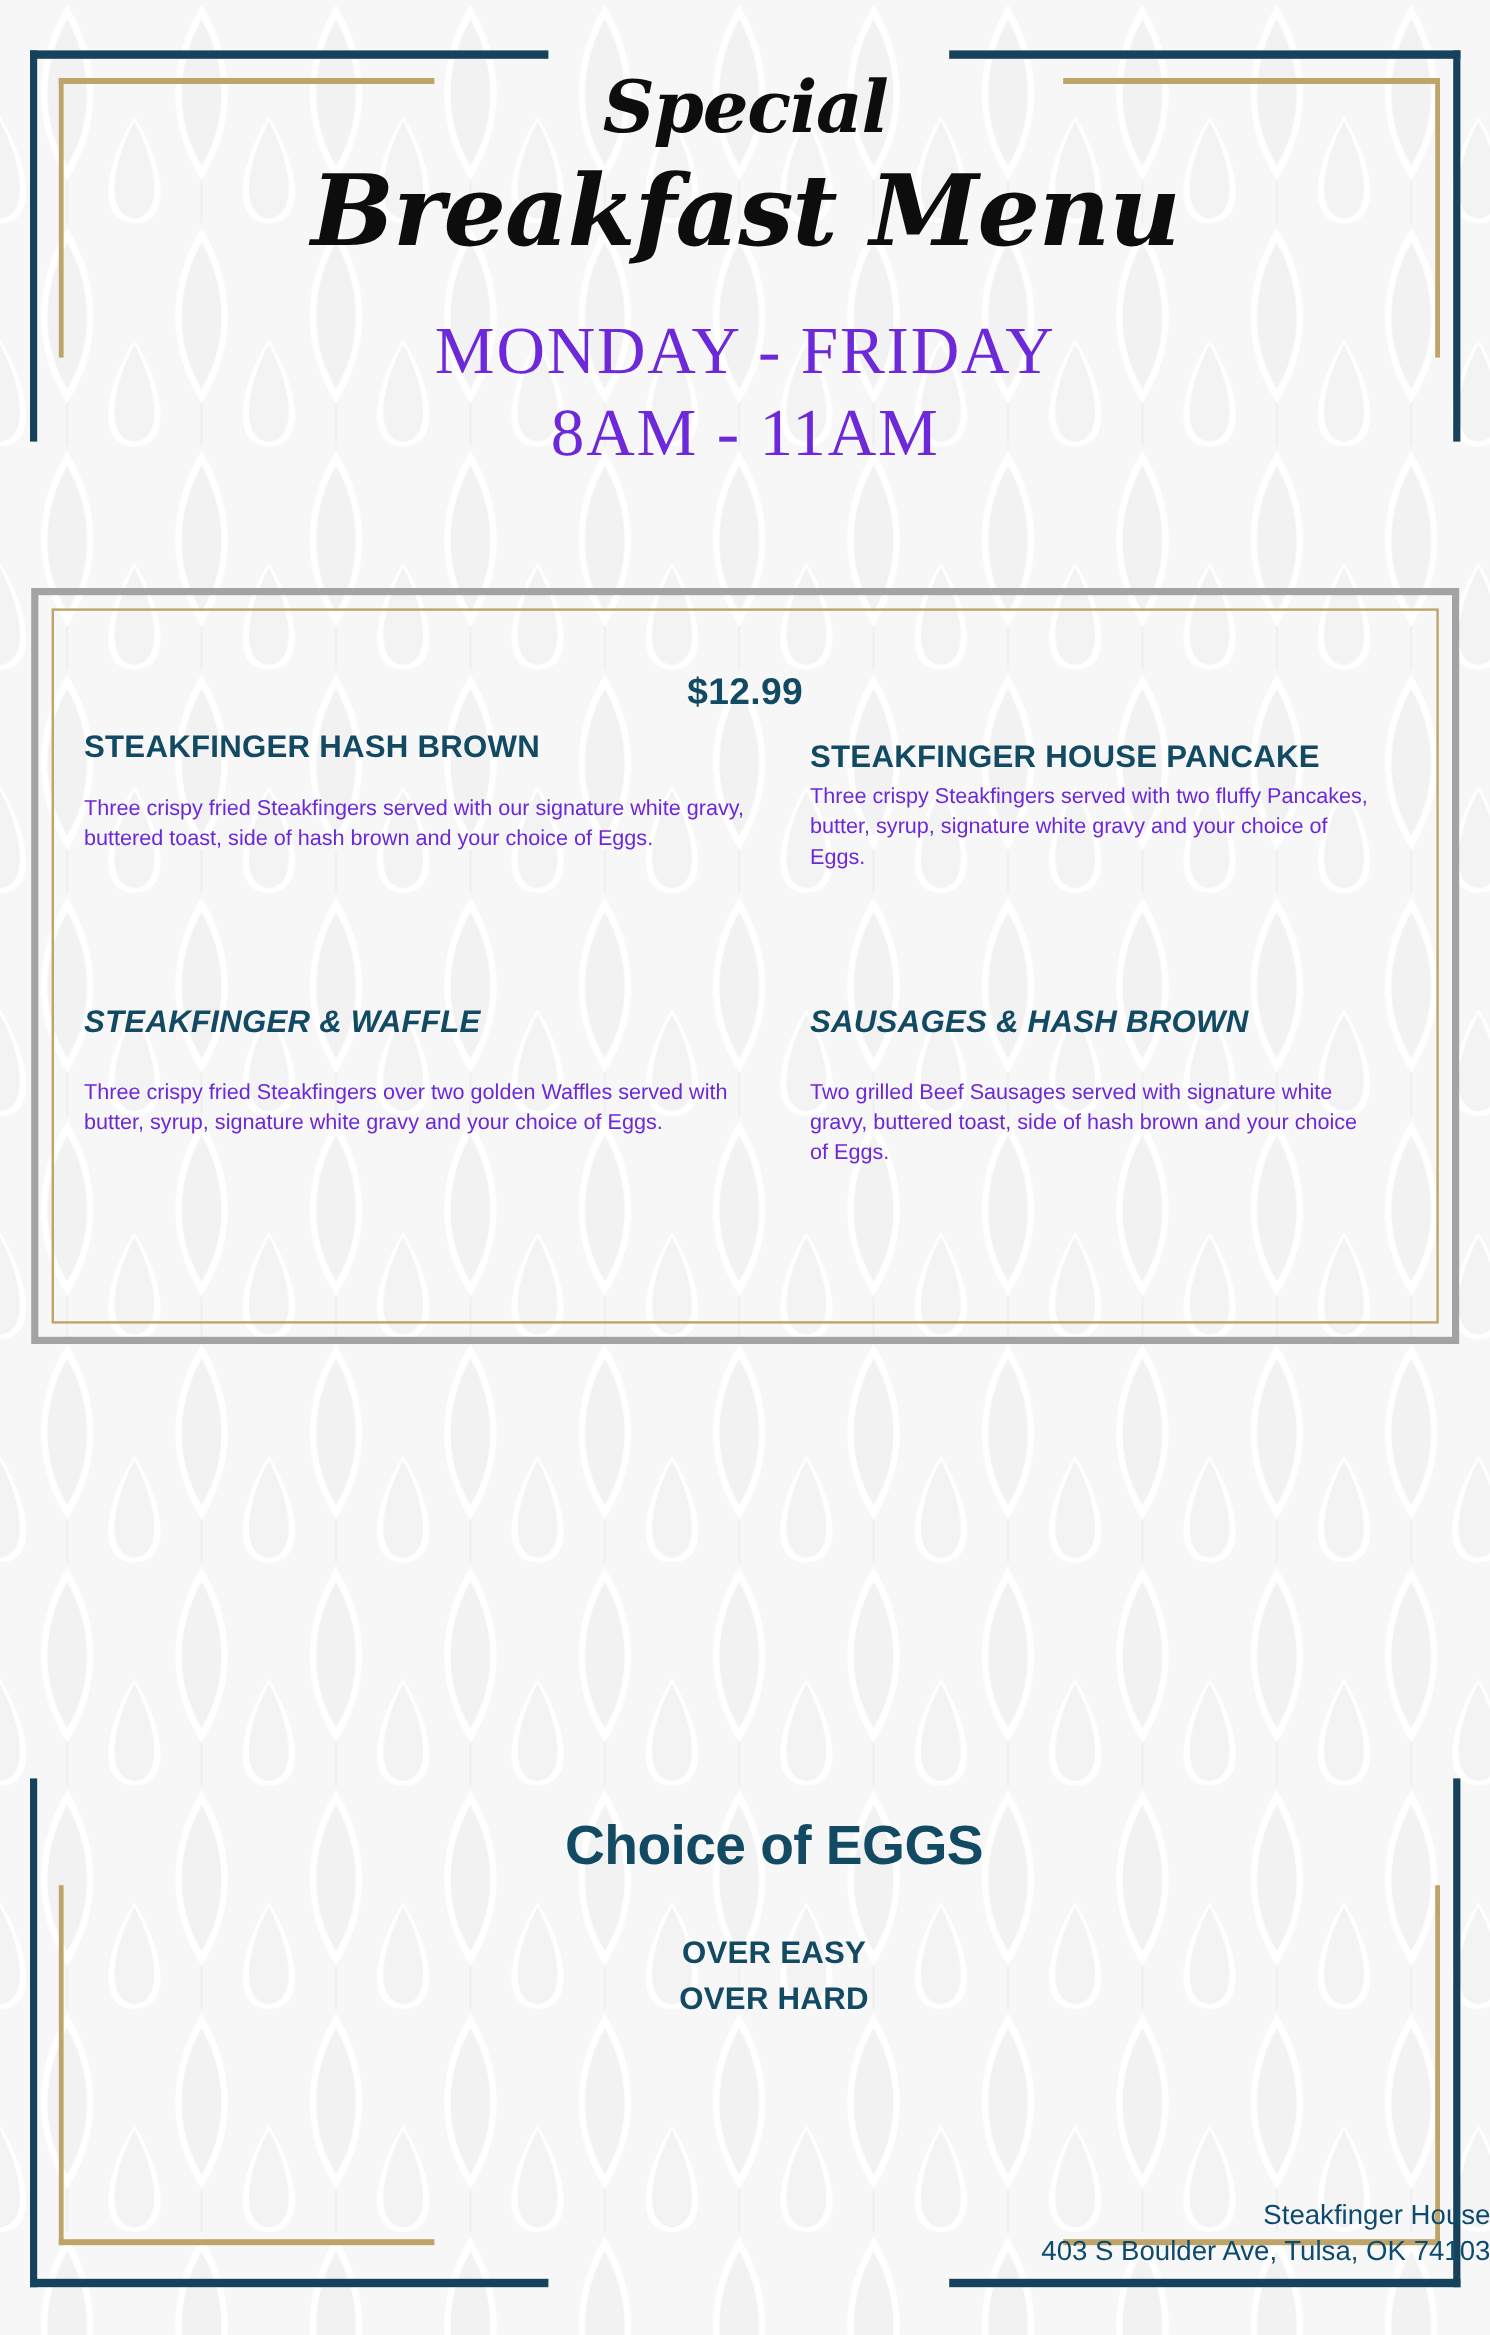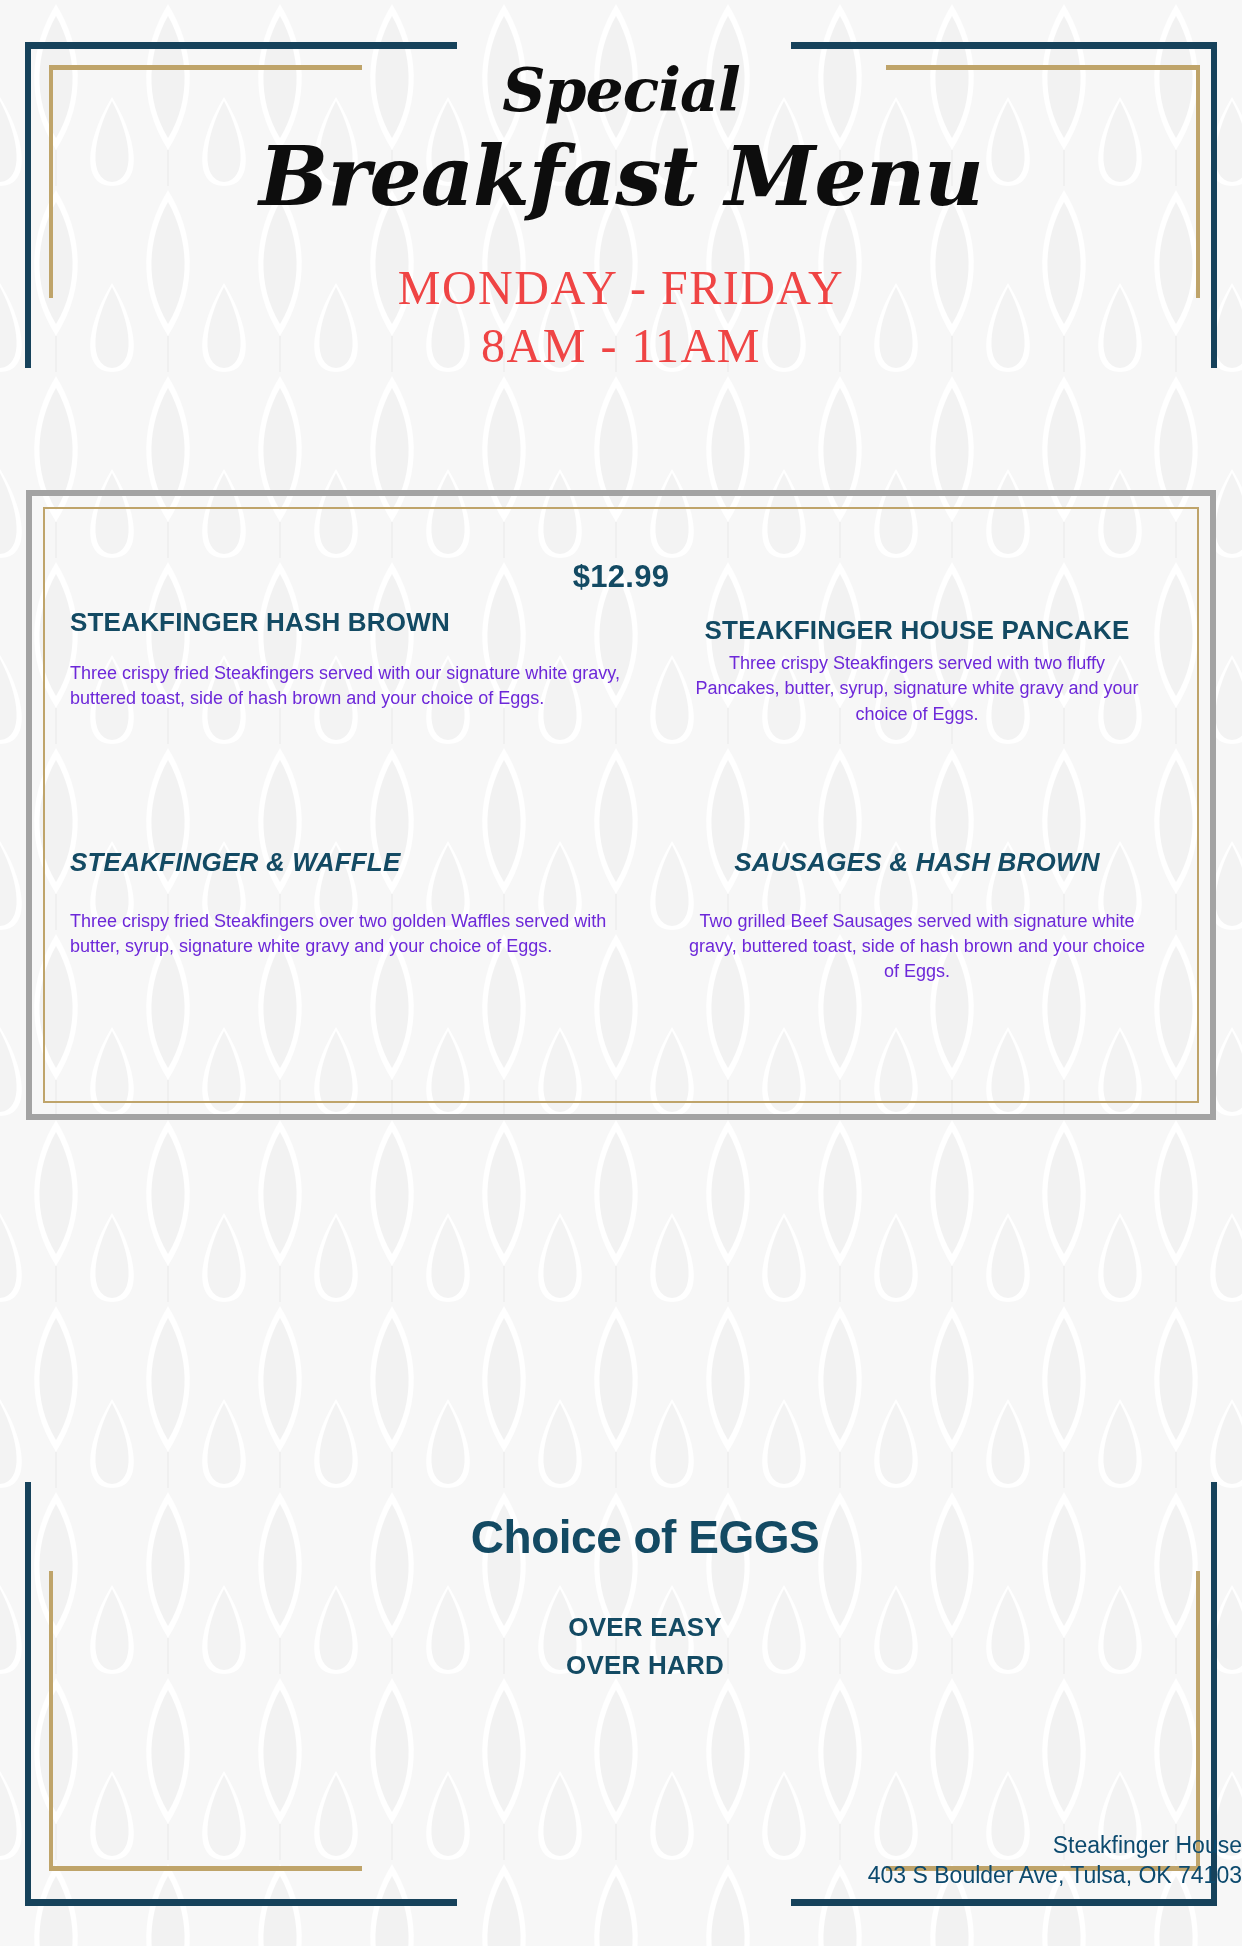--- a/index.html
+++ b/index.html
@@ -54,22 +54,22 @@
     font-size: 60px;
     margin: 0 0 14px 0;
   }
   .script-line2 {
     font-size: 82px;
     margin: 0;
   }
   .schedule {
     margin-top: 40px;
     font-family: "Liberation Serif", serif;
-    color: #ef4444;
-    font-size: 48px;
+    color: #6d28d9;
+    font-size: 56px;
     line-height: 1.22;
     letter-spacing: 1.5px;
   }
   .schedule div { margin: 0; }
 
   
   .menu-card {
     position: absolute;
     z-index: 5;
     left: 26px;
@@ -102,24 +102,23 @@
   .items-grid {
     position: absolute;
     z-index: 6;
     left: 38px;
     right: 22px;
     top: 110px;
     display: grid;
     grid-template-columns: 590px 1fr;
     column-gap: 0px;
     row-gap: 0px;
-    gap: 11px;
   }
   .cell { padding-right: 40px; }
-  .cell.right { padding-left: 15px; text-align: center; }
+  .cell.right { padding-left: 15px; }
 
   .item-title {
     color: #134a63;
     font-size: 26px;
     font-weight: 700;
     letter-spacing: 0.2px;
     line-height: 1.28;
     margin: 0 0 14px 0;
   }
   .item-desc {

